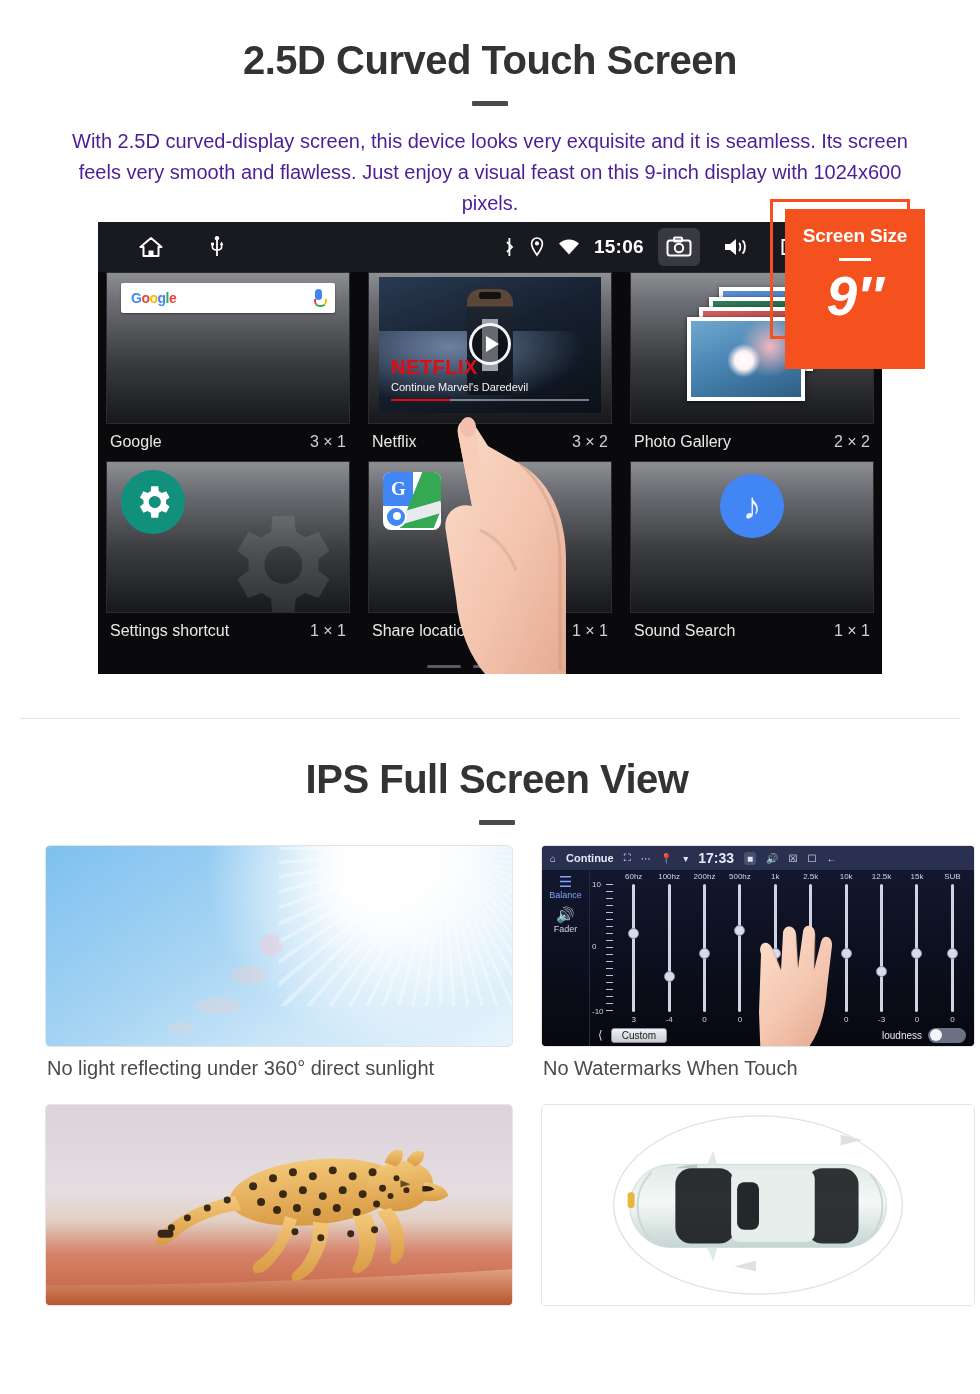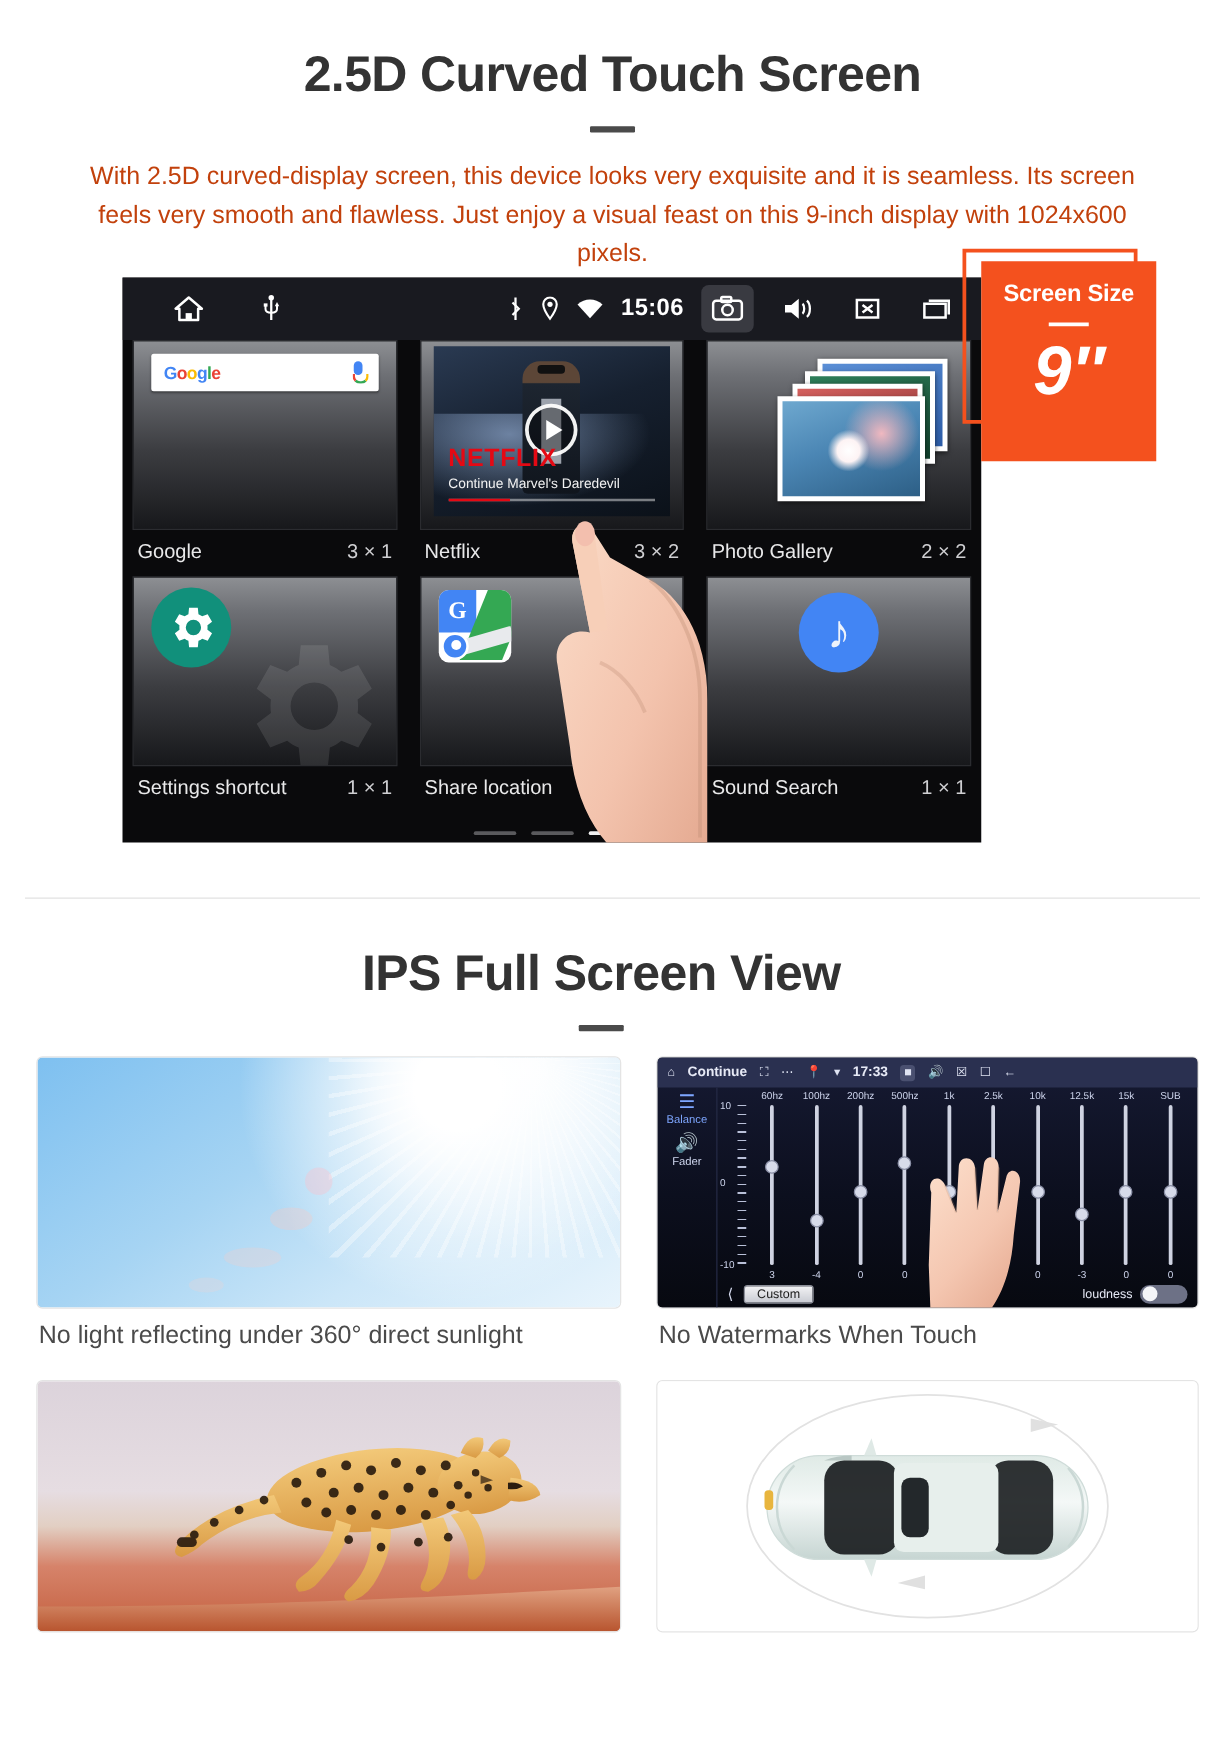--- a/index.html
+++ b/index.html
@@ -23,30 +23,30 @@
     padding-top: 38px;
   }
   .title-rule {
     width: 36px; height: 5px; background: #4a4a4a;
     margin: 18px auto 0 auto; border-radius: 1px;
   }
   .sec-desc {
     width: 860px; margin: 20px auto 0 auto;
     text-align: center;
     font-size: 20px; line-height: 31px;
-    color: #c2410c;
+    color: #4c1d95;
   }
 
   
   .device-wrap {
     position: absolute; left: 98px; top: 222px;
     width: 784px; height: 452px;
   }
   .device {
-    position: relative; width: 687px; height: 452px;
+    position: relative; width: 784px; height: 452px;
     background: #0a0a0c; overflow: hidden;
   }
   .statusbar {
     position: relative; height: 50px; background: #191a20;
     display: flex; align-items: center; padding: 0 10px;
   }
   .sb-left { display: flex; align-items: center; gap: 46px; padding-left: 30px; }
   .sb-right { margin-left: auto; display: flex; align-items: center; gap: 14px; padding-right: 4px; }
   .sb-ico { color: #ffffff; display: flex; align-items: center; justify-content: center; }
   .sb-time { color: #ffffff; font-size: 19px; font-weight: bold; letter-spacing: 0.3px; }
@@ -198,21 +198,21 @@
     background:#F4511E; color:#ffffff; z-index: 9;
     display:flex; flex-direction:column; align-items:center; padding-top:16px;
   }
   .badge-title { font-size:19px; font-weight:bold; letter-spacing:-0.2px; }
   .badge-rule { width:32px; height:3px; background:#ffffff; margin:11px 0 6px 0; }
   .badge-num { font-size:55px; font-weight:bold; font-style:italic; line-height:58px; }
 
   .divider { position:absolute; left:20px; top:718px; width:940px; height:1px; background:#e2e2e2; }
 
   
-  .sec2 { position:absolute; left:1px; top:719px; width:960px; }
+  .sec2 { position:absolute; left:17px; top:719px; width:960px; }
   .grid2 {
     position:absolute; left:28px; top:126px; width:930px;
     display:grid; grid-template-columns: 468px 434px; column-gap: 28px; row-gap: 8px;
   }
   .tile { width:100%; }
   .tile-img {
     width:100%; height:202px; border-radius:5px; overflow:hidden; position:relative;
     border:1px solid #e4e4e4; background:#fff;
   }
   .tile-cap { padding:10px 2px 16px 2px; font-size:20px; color:#4a4a4a; }
@@ -235,21 +235,21 @@
   .f2 { left:40%; top:60%; width:34px; height:18px; background:rgba(255,200,190,.30); }
   .f3 { left:32%; top:76%; width:46px; height:16px; background:rgba(255,205,195,.25); }
   .f4 { left:26%; top:88%; width:28px; height:12px; background:rgba(255,210,200,.22); }
 
   
   .amp { position:absolute; inset:0; background:#0d1020; }
   .amp-inner { position:absolute; left:0; right:0; top:0; bottom:0;
     background: linear-gradient(180deg,#161a33 0%,#0c0f1e 55%,#070910 100%); }
   .amp-bar { height:24px; background:#2a3050; display:flex; align-items:center; padding:0 8px; gap:10px; }
   .amp-bar .ttl { color:#e6e9f5; font-size:11px; font-weight:bold; }
-  .amp-bar .t { color:#e6e9f5; font-size:11px; font-weight:bold; }
+  .amp-bar .t { color:#e6e9f5; font-size:14px; font-weight:bold; }
   .amp-ico { color:#dfe3f2; font-size:10px; display:flex; align-items:center; }
   .amp-ico.hl { background:#4a5070; border-radius:3px; padding:1px 3px; }
   .amp-body { position:absolute; left:0; right:0; top:24px; bottom:0; display:flex; }
   .amp-side { width:48px; padding-top:4px; display:flex; flex-direction:column; align-items:center;
     border-right:1px solid #242a45; }
   .amp-side .lbl { font-size:9px; color:#7ea6ff; margin-top:1px; }
   .amp-side .lbl2 { font-size:9px; color:#cfd6ee; margin-top:1px; }
   .amp-main { flex:1; position:relative; padding-top:2px; }
   .freq-row { display:flex; padding:0 4px 0 26px; }
   .freq-row span { flex:1; text-align:center; font-size:8px; color:#cdd4ec; }

